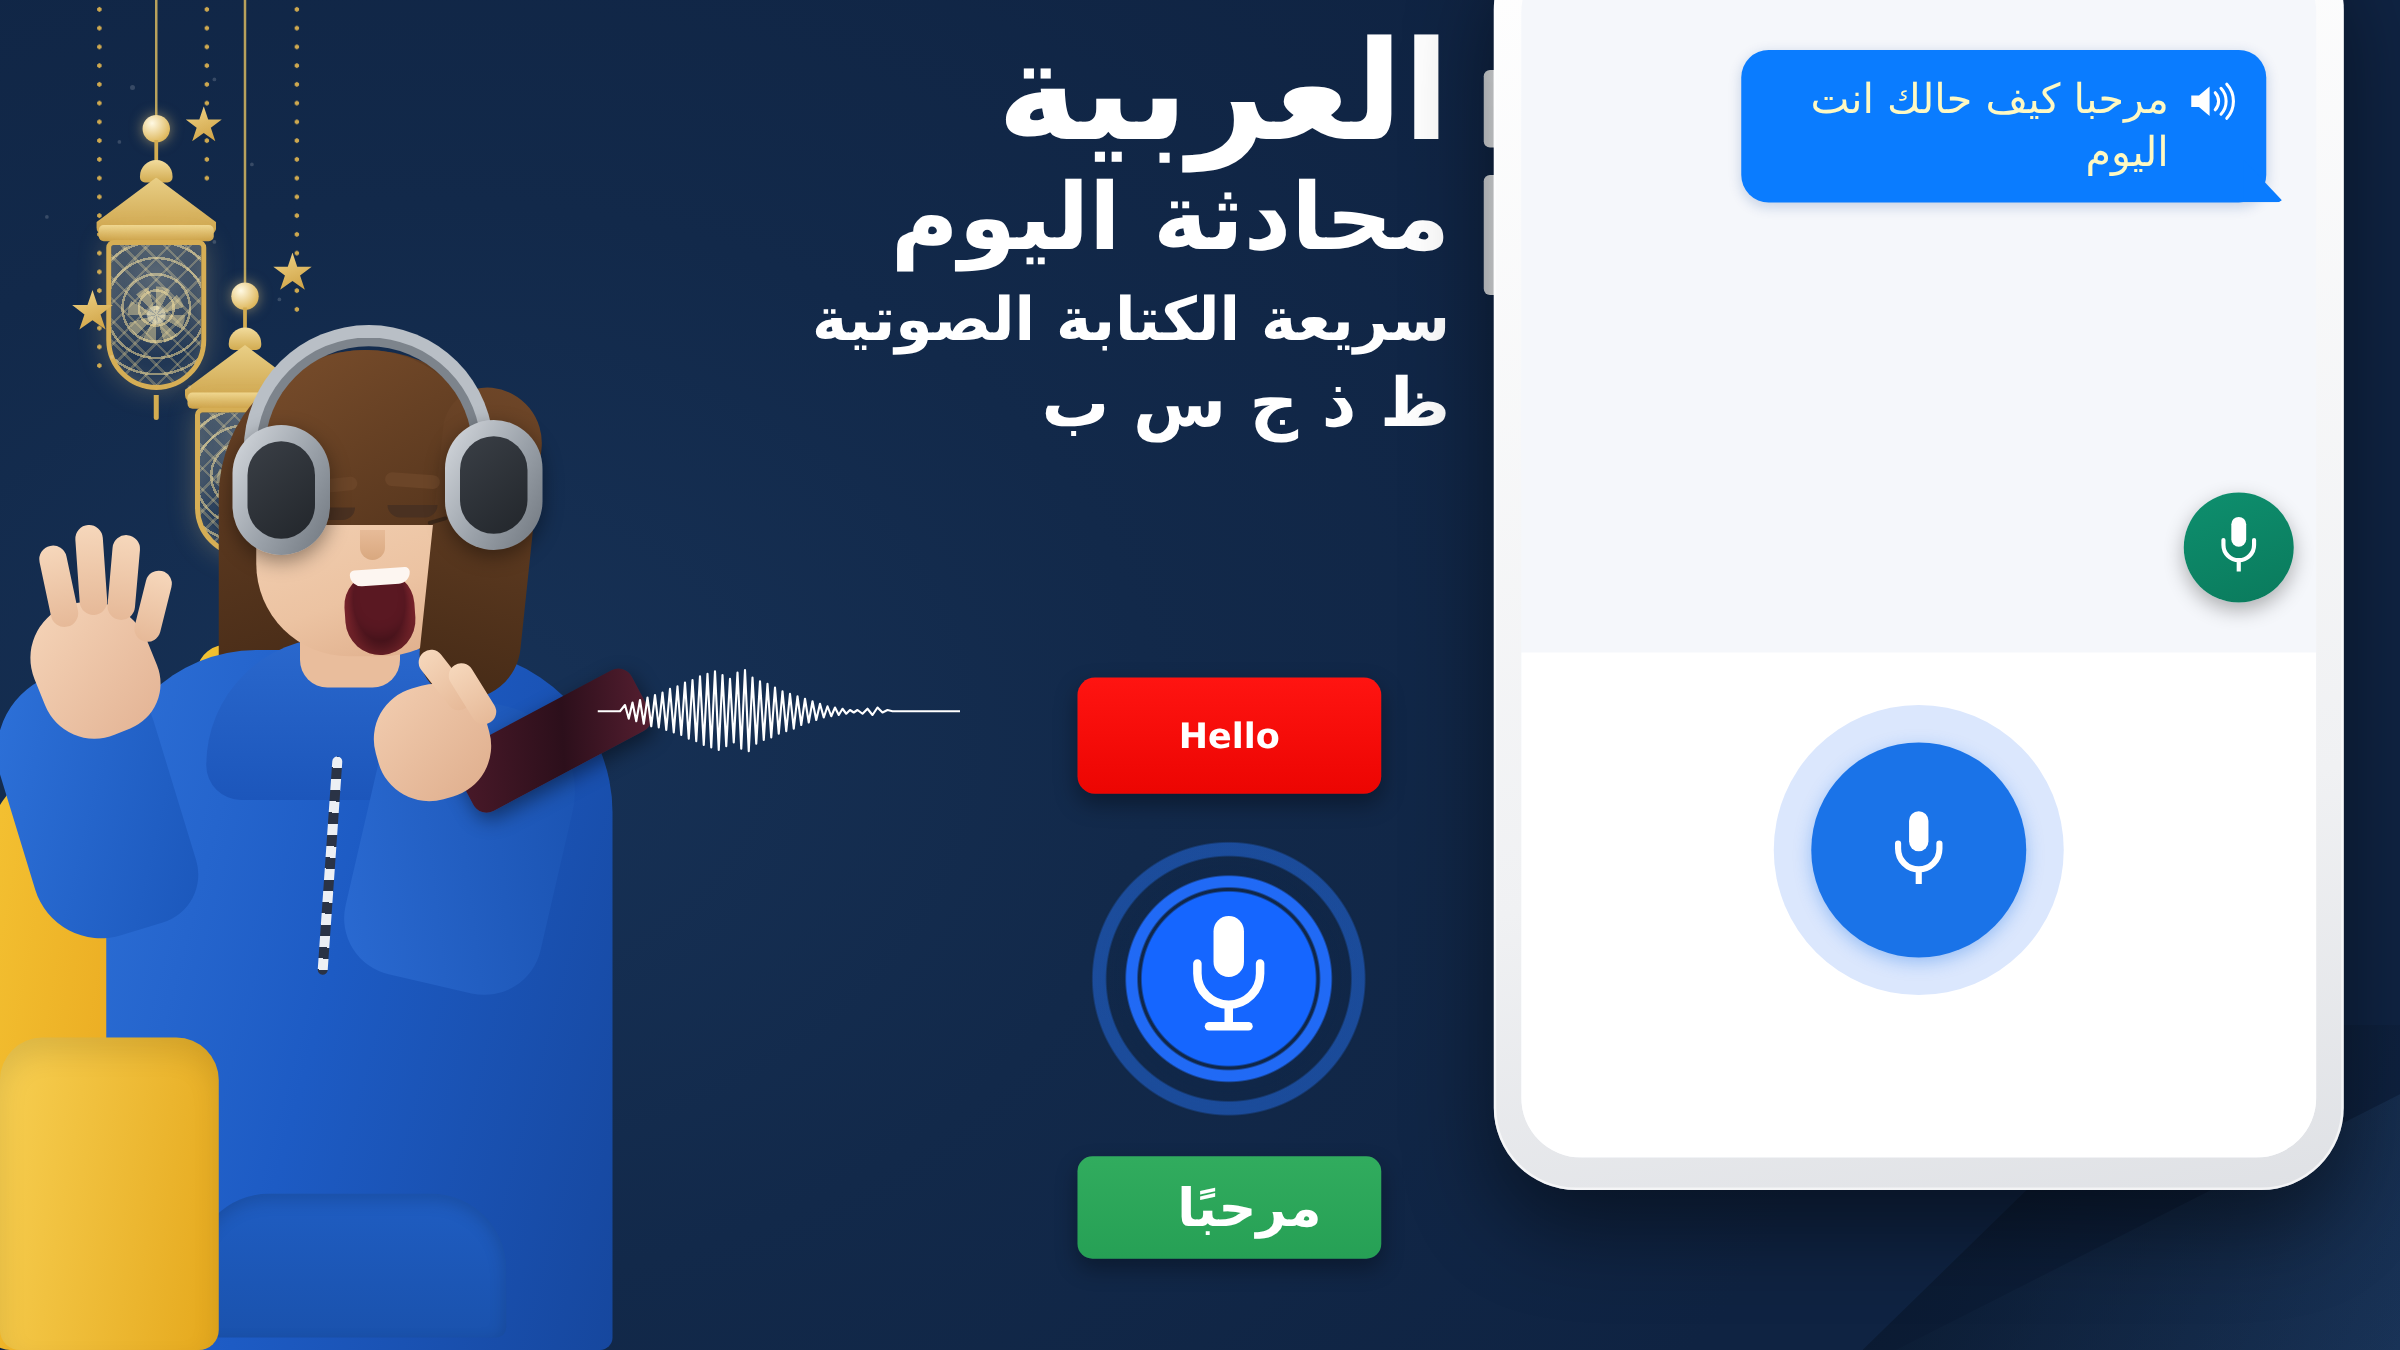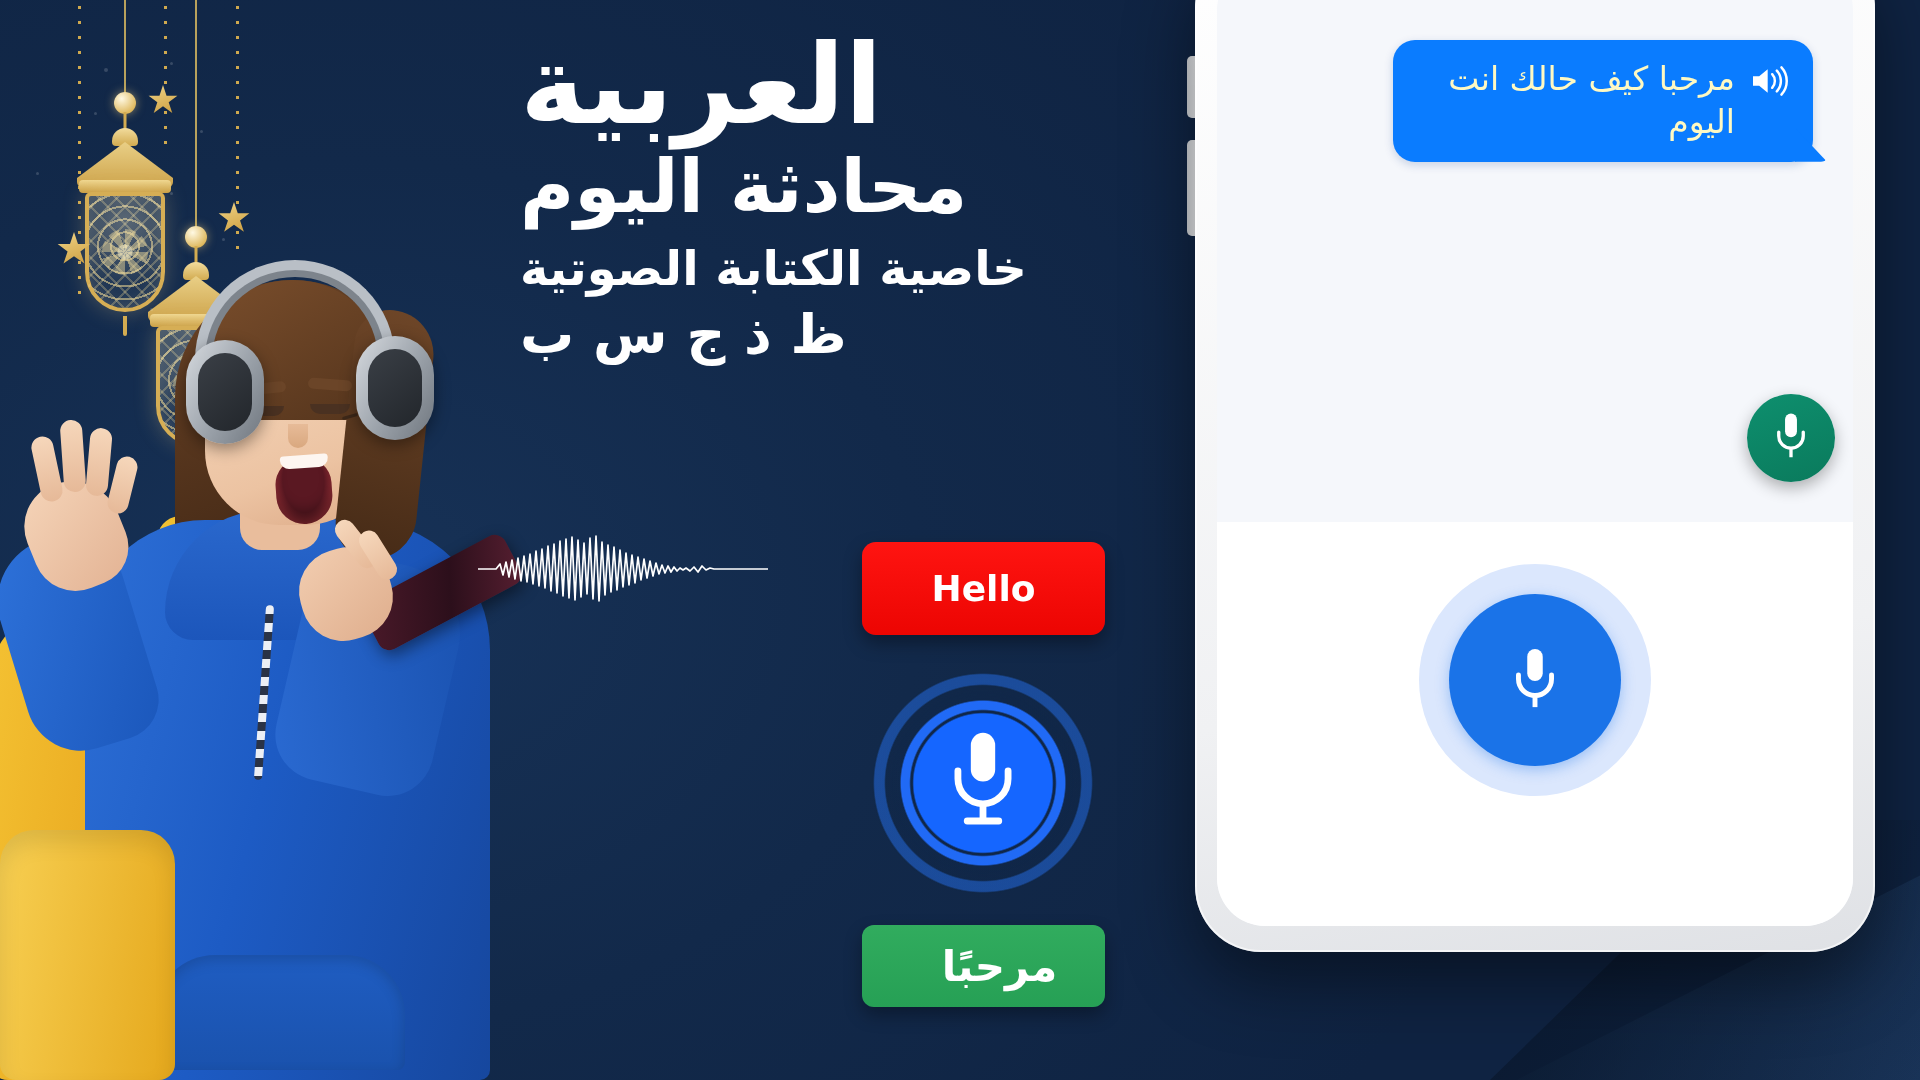--- a/index.html
+++ b/index.html
@@ -197,35 +197,35 @@
     width:78px; height:104px; border-radius:40px;
     background:linear-gradient(120deg,#d7dbe0,#9aa1a9 55%,#6f767e);
     box-shadow:0 5px 16px rgba(0,0,0,.4);
   }
   .g-cup-in{
     width:54px;height:78px;border-radius:28px;
     background:linear-gradient(140deg,#3a3f46,#22262b);
   }
 
   
-  #copy{ position:absolute; left:520px; top:28px; width:640px; text-align:left; }
+  #copy{ position:absolute; left:520px; top:16px; width:640px; text-align:right; }
   .ar{ font-family:"DejaVu Sans","Liberation Sans",sans-serif; color:#fff; direction:rtl; }
   #h1{ font-size:110px; line-height:1.04; font-weight:bold; letter-spacing:-1px; }
   #h2{ font-size:74px; line-height:1.1; font-weight:bold; margin-top:4px; }
   #h3{ font-size:48px; line-height:1.2; font-weight:bold; margin-top:12px; }
   #letters{ font-size:54px; font-weight:bold; margin-top:6px; letter-spacing:10px; }
 
   #wave{ position:absolute; left:478px; top:534px; width:290px; height:70px; }
 
   
   #btn-hello{
     position:absolute; left:862px; top:542px; width:243px; height:93px;
     background:linear-gradient(#ff1411,#ec0502);
     border:none; border-radius:14px; cursor:pointer;
-    color:#fff; font-size:36px; font-weight:bold;
+    color:#fff; font-size:28px; font-weight:bold;
     font-family:"DejaVu Sans","Liberation Sans",sans-serif;
     box-shadow:0 8px 18px rgba(0,0,0,.35);
   }
   #btn-mic{
     position:absolute; left:872px; top:672px; width:222px; height:222px;
     border-radius:50%; border:none; cursor:pointer;
     background:
       radial-gradient(circle, #1566ff 0 44%, rgba(13,45,92,.0) 45%),
       radial-gradient(circle, rgba(30,104,255,.0) 0 46%, rgba(34,110,255,.95) 47% 52%, rgba(13,37,70,.0) 53%),
       radial-gradient(circle, rgba(30,104,255,.0) 0 62%, rgba(40,120,255,.45) 63% 69%, rgba(13,37,70,0) 70%),
@@ -412,21 +412,21 @@
     <div class="g-arm-r"></div>
     <div class="g-phone"></div>
     <div class="g-hand-r"></div>
     <div class="g-finger" style="left:356px; bottom:508px; width:20px; height:56px; transform:rotate(-38deg);"></div>
     <div class="g-finger" style="left:378px; bottom:498px; width:20px; height:54px; transform:rotate(-32deg);"></div>
   </div>
 
   <div id="copy">
     <div class="ar" id="h1">العربية</div>
     <div class="ar" id="h2">محادثة اليوم</div>
-    <div class="ar" id="h3">خاصية الكتابة الصوتية</div>
+    <div class="ar" id="h3">سريعة الكتابة الصوتية</div>
     <div class="ar" id="letters">ظ ذ ج س ب</div>
   </div>
 
   <svg id="wave" viewBox="0 0 290 70">
     <polyline fill="none" stroke="#ffffff" stroke-width="1.7" stroke-linejoin="round" points="0,35 18,35 22,30 25,41 28,28 31,43 34,26 37,45 40,24 43,47 46,22
               49,48 52,20 55,50 58,17 61,52 64,15 67,54 70,12 73,57 76,10 79,59
               82,7 85,62 88,5 91,64 94,3 97,66 100,6 103,63 106,9 109,60 112,4
               115,65 118,2 121,67 124,8 127,61 130,11 133,58 136,13 139,56 142,16
               145,53 148,19 151,51 154,21 157,49 160,23 163,46 166,25 169,44 172,27
               175,42 178,29 181,40 184,31 187,39 190,32 193,38 196,33 199,37 202,34

